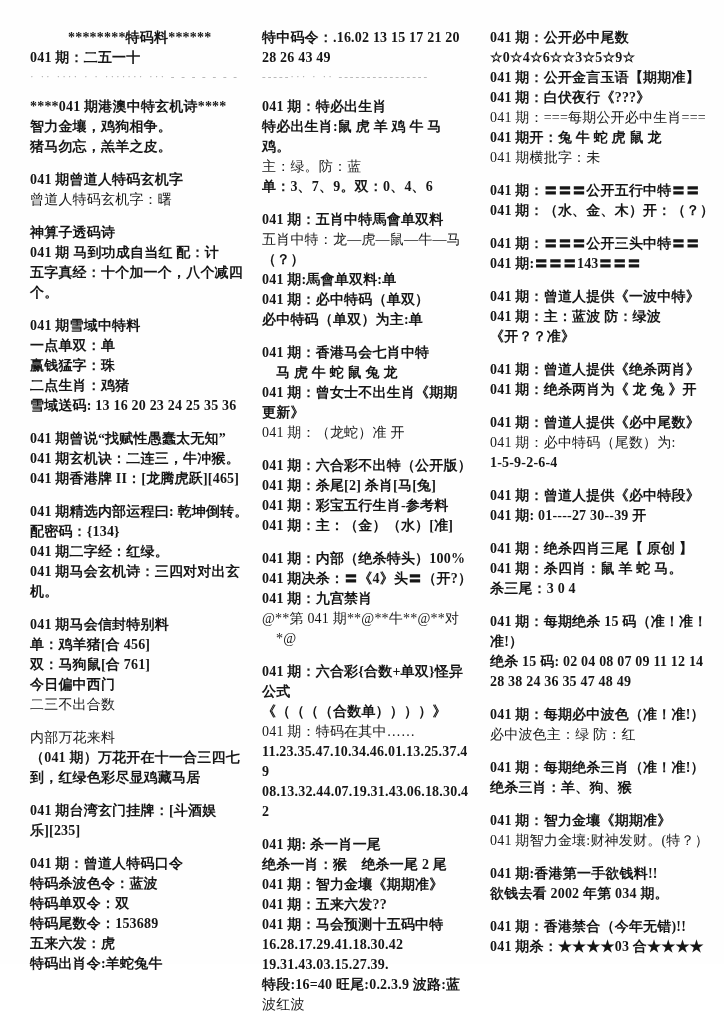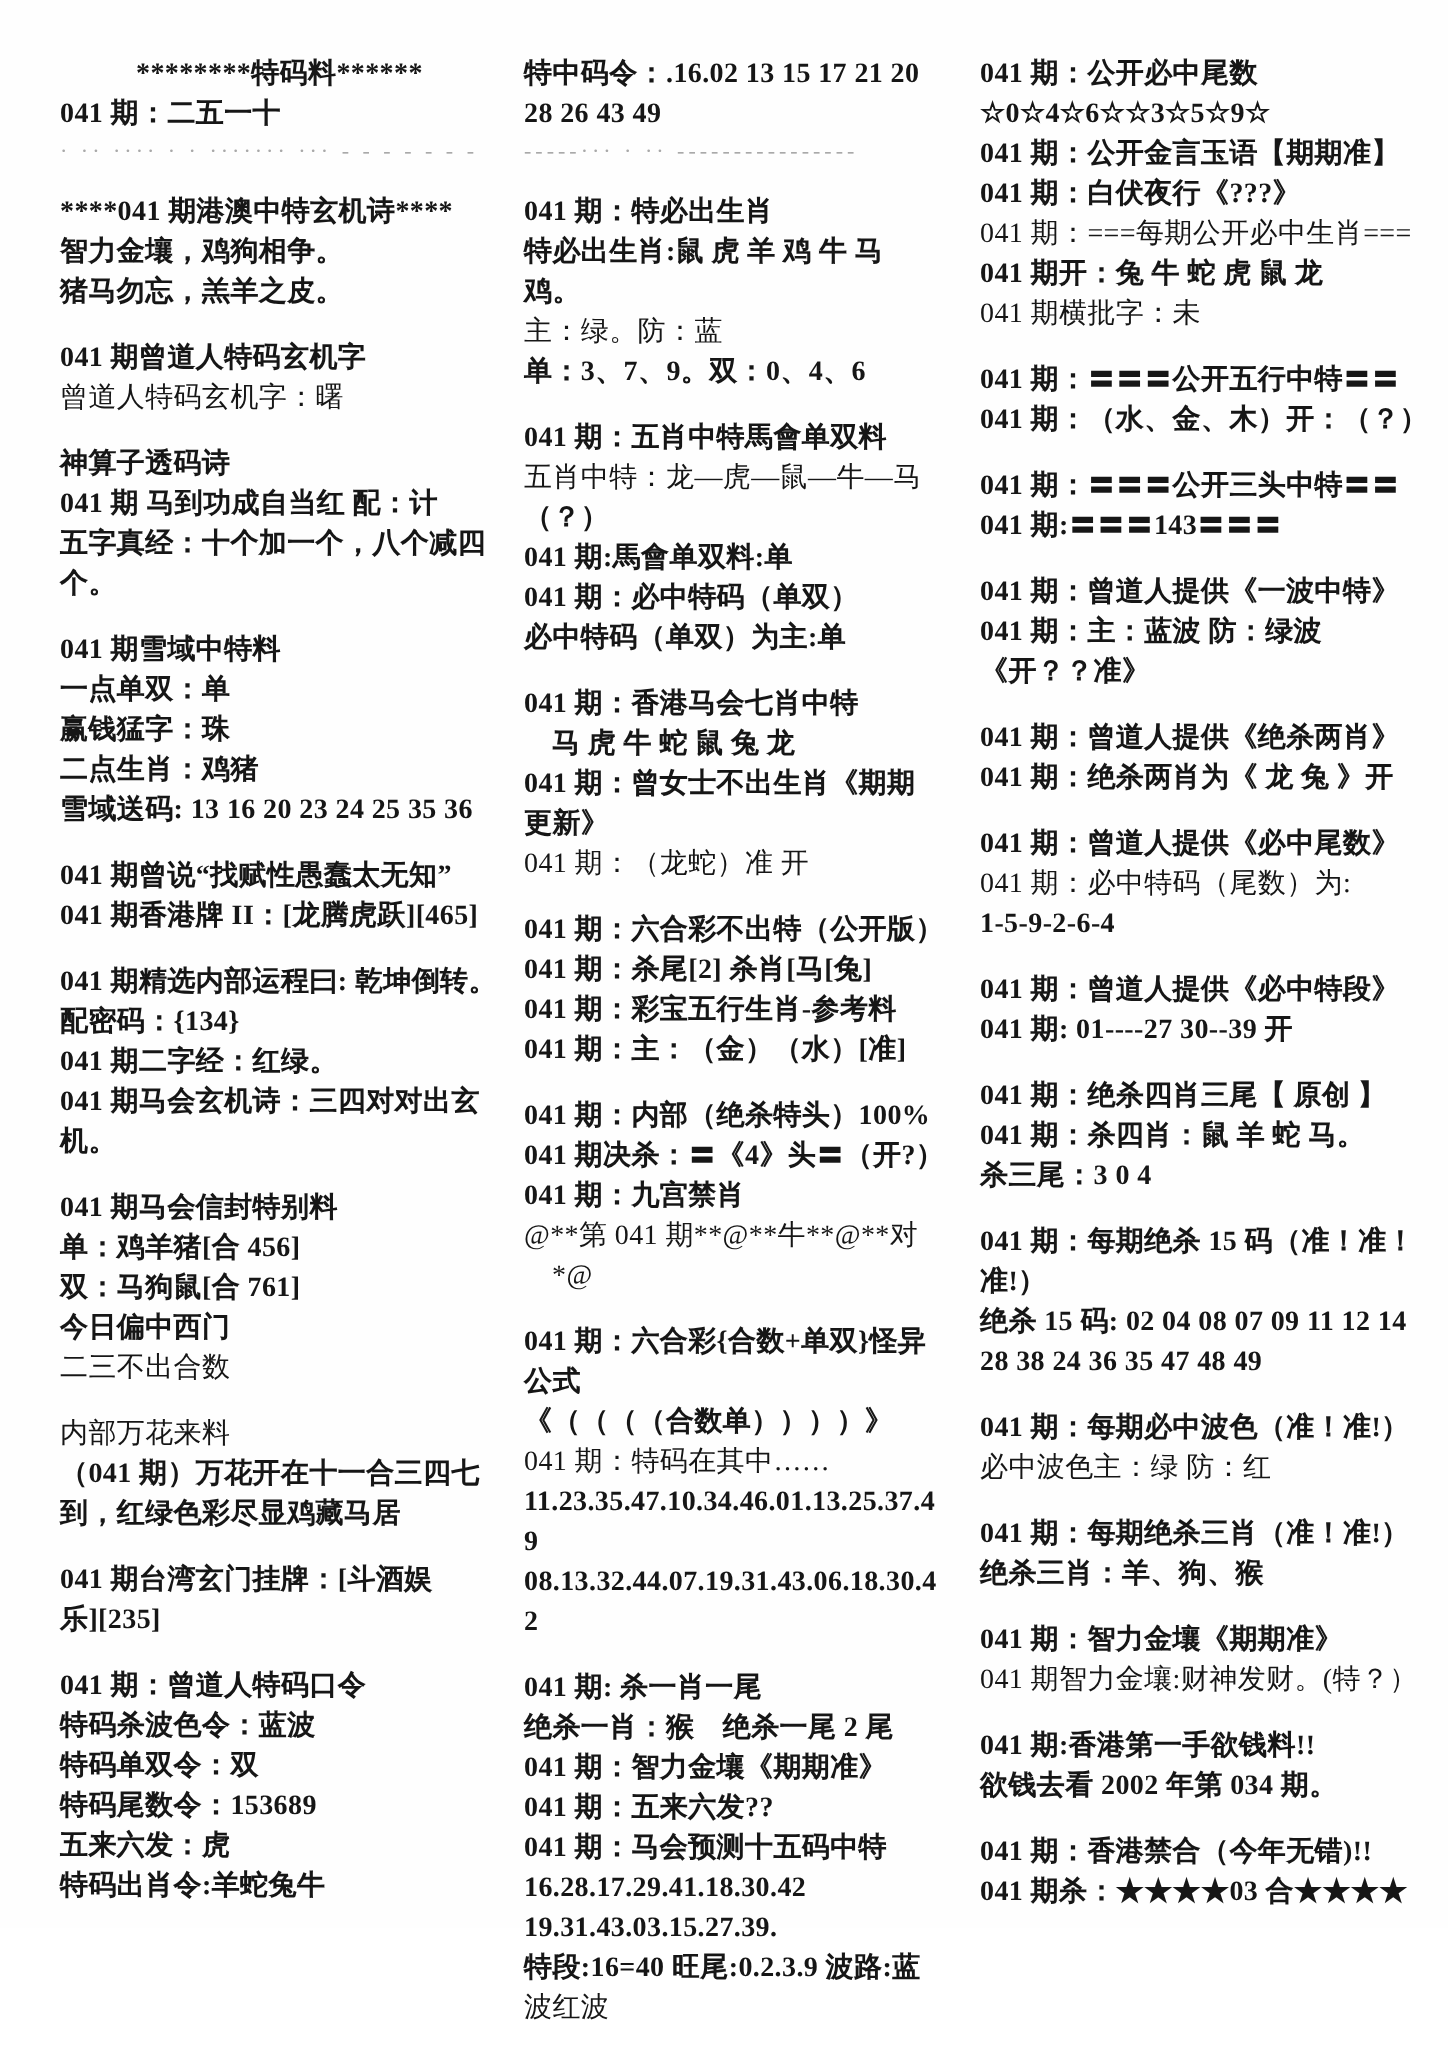--- a/index.html
+++ b/index.html
@@ -60,20 +60,21 @@
       </div>
       <div class="block">
         <p class="line b">041 期雪域中特料</p>
         <p class="line b">一点单双：单</p>
         <p class="line b">赢钱猛字：珠</p>
         <p class="line b">二点生肖：鸡猪</p>
         <p class="line b">雪域送码: 13 16 20 23 24 25 35 36</p>
       </div>
       <div class="block">
         <p class="line b">041 期曾说“找赋性愚蠢太无知”</p>
+        <p class="line b">041 期玄机诀：二连三，牛冲猴。</p>
         <p class="line b">041 期香港牌 II：[龙腾虎跃][465]</p>
       </div>
       <div class="block">
         <p class="line b">041 期精选内部运程曰: 乾坤倒转。</p>
         <p class="line b">配密码：{134}</p>
         <p class="line b">041 期二字经：红绿。</p>
         <p class="line b">041 期马会玄机诗：三四对对出玄</p>
         <p class="line b">机。</p>
       </div>
       <div class="block">

